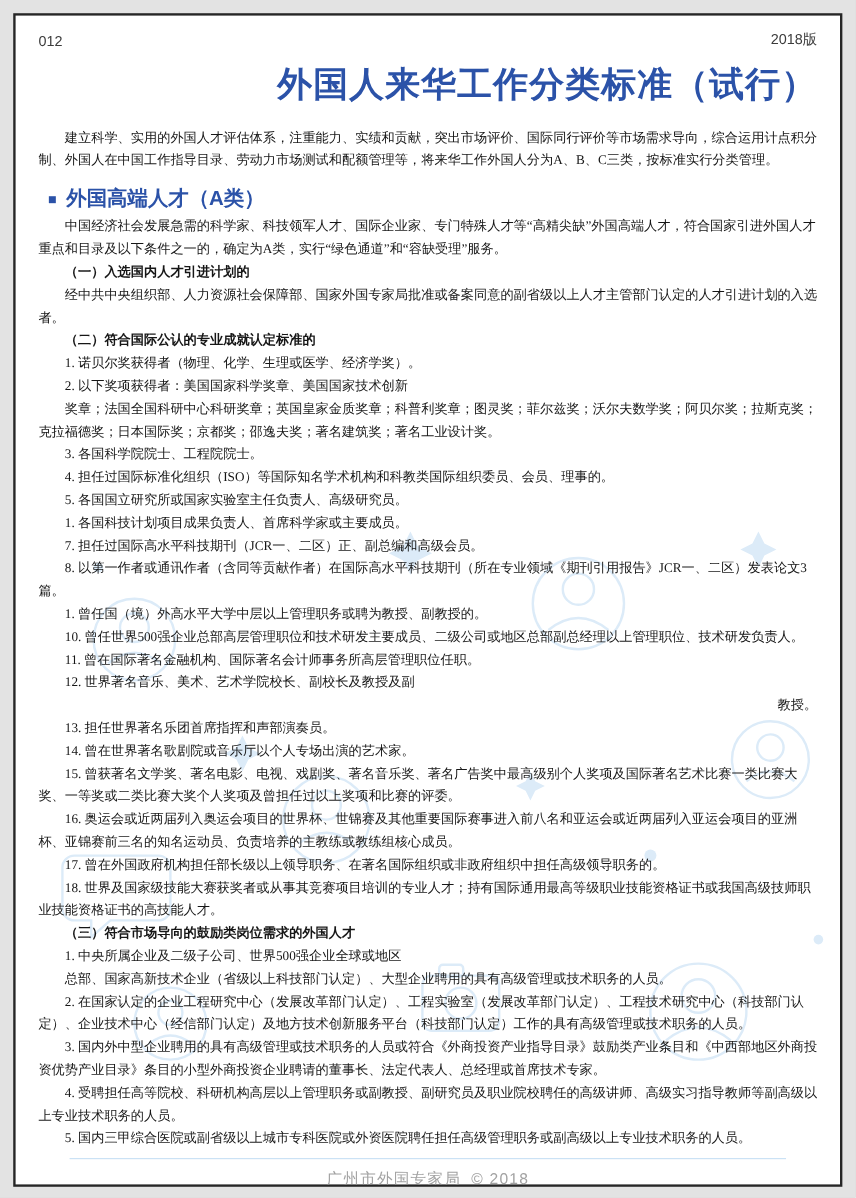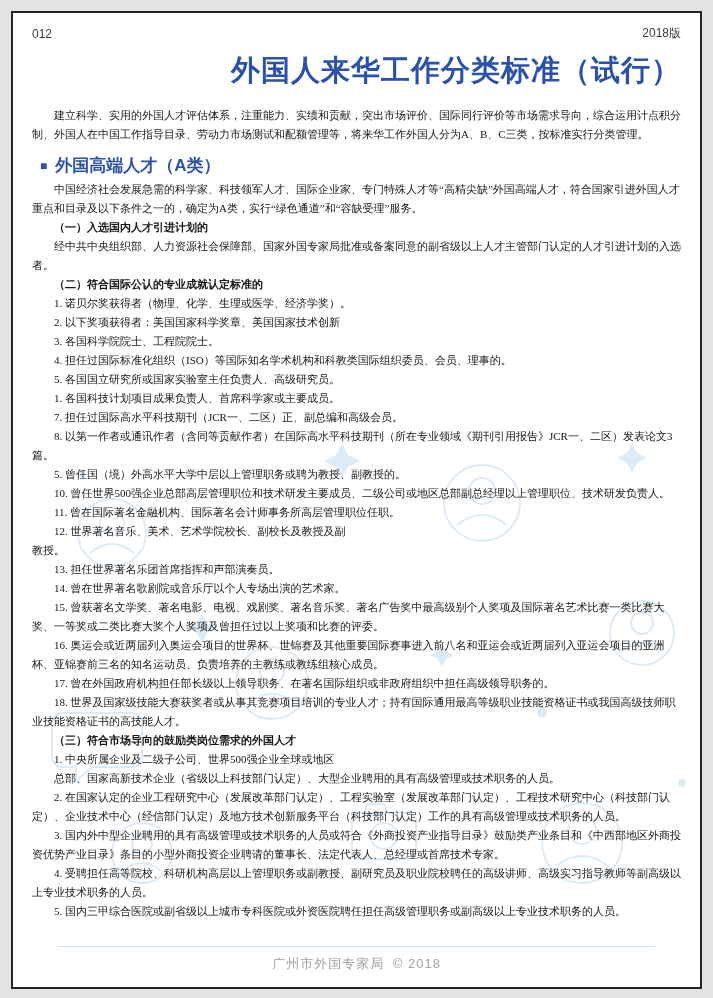--- a/index.html
+++ b/index.html
@@ -62,21 +62,21 @@
   .content {
     position: relative;
     z-index: 1;
     flex: 1 1 auto;
     font-size: 11px;
     line-height: 19px;
     color: #161616;
   }
   .content p { margin: 0; font-family: Liberation Serif, serif; }
   .indent { text-indent: 2em; }
-  .no-indent { text-indent: 0; }
+  .no-indent { text-indent: 0; text-align: right; }
   .intro { margin-bottom: 12px !important; }
   .section-heading {
     display: flex;
     align-items: center;
     color: #2b52a8;
     font-size: 17px;
     font-weight: bold;
     margin: 12px 0 5px;
   }
   .section-bullet {
@@ -187,27 +187,28 @@
         <div>
             <p class="indent">经中共中央组织部、人力资源社会保障部、国家外国专家局批准或备案同意的副省级以上人才主管部门认定的人才引进计划的入选者。</p>
           </div>
       </div>
 
       <div>
         <p class="sub-heading">（二）符合国际公认的专业成就认定标准的</p>
         <div>
             <p class="indent">1. 诺贝尔奖获得者（物理、化学、生理或医学、经济学奖）。</p>
             <p class="indent">2. 以下奖项获得者：美国国家科学奖章、美国国家技术创新</p>
+            <p class="indent">奖章；法国全国科研中心科研奖章；英国皇家金质奖章；科普利奖章；图灵奖；菲尔兹奖；沃尔夫数学奖；阿贝尔奖；拉斯克奖；克拉福德奖；日本国际奖；京都奖；邵逸夫奖；著名建筑奖；著名工业设计奖。</p>
             <p class="indent">3. 各国科学院院士、工程院院士。</p>
             <p class="indent">4. 担任过国际标准化组织（ISO）等国际知名学术机构和科教类国际组织委员、会员、理事的。</p>
             <p class="indent">5. 各国国立研究所或国家实验室主任负责人、高级研究员。</p>
             <p class="indent">1. 各国科技计划项目成果负责人、首席科学家或主要成员。</p>
             <p class="indent">7. 担任过国际高水平科技期刊（JCR一、二区）正、副总编和高级会员。</p>
             <p class="indent">8. 以第一作者或通讯作者（含同等贡献作者）在国际高水平科技期刊（所在专业领域《期刊引用报告》JCR一、二区）发表论文3篇。</p>
-            <p class="indent">5. 曾任国（境）外高水平大学中层以上管理职务或聘为教授、副教授的。</p>
+            <p class="indent">1. 曾任国（境）外高水平大学中层以上管理职务或聘为教授、副教授的。</p>
             <p class="indent">10. 曾任世界500强企业总部高层管理职位和技术研发主要成员、二级公司或地区总部副总经理以上管理职位、技术研发负责人。</p>
             <p class="indent">11. 曾在国际著名金融机构、国际著名会计师事务所高层管理职位任职。</p>
             <p class="indent">12. 世界著名音乐、美术、艺术学院校长、副校长及教授及副</p>
             <p class="no-indent">教授。</p>
             <p class="indent">13. 担任世界著名乐团首席指挥和声部演奏员。</p>
             <p class="indent">14. 曾在世界著名歌剧院或音乐厅以个人专场出演的艺术家。</p>
             <p class="indent">15. 曾获著名文学奖、著名电影、电视、戏剧奖、著名音乐奖、著名广告奖中最高级别个人奖项及国际著名艺术比赛一类比赛大奖、一等奖或二类比赛大奖个人奖项及曾担任过以上奖项和比赛的评委。</p>
             <p class="indent">16. 奥运会或近两届列入奥运会项目的世界杯、世锦赛及其他重要国际赛事进入前八名和亚运会或近两届列入亚运会项目的亚洲杯、亚锦赛前三名的知名运动员、负责培养的主教练或教练组核心成员。</p>
             <p class="indent">17. 曾在外国政府机构担任部长级以上领导职务、在著名国际组织或非政府组织中担任高级领导职务的。</p>
             <p class="indent">18. 世界及国家级技能大赛获奖者或从事其竞赛项目培训的专业人才；持有国际通用最高等级职业技能资格证书或我国高级技师职业技能资格证书的高技能人才。</p>

